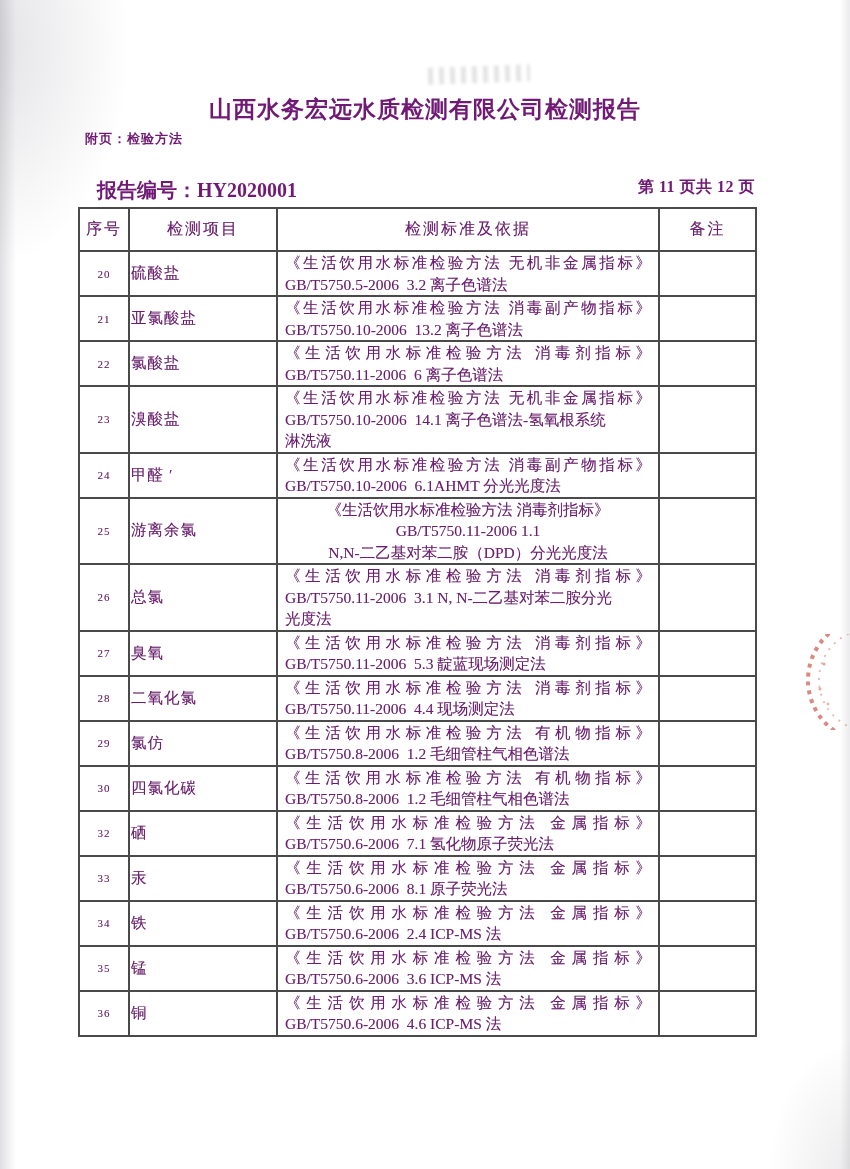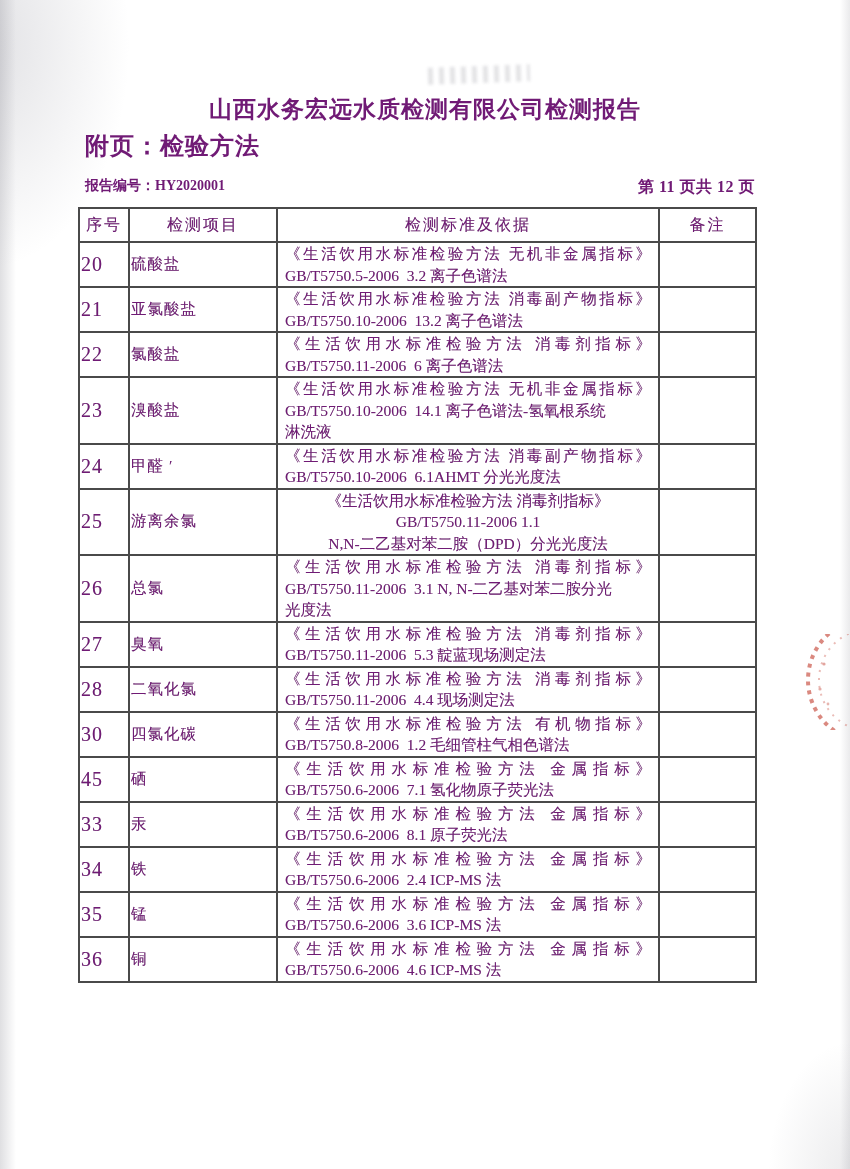--- a/index.html
+++ b/index.html
@@ -20,40 +20,40 @@
   
   .smudge{position:absolute;left:428px;top:66px;width:102px;height:17px;
     background:repeating-linear-gradient(90deg,rgba(100,100,112,.22) 0 5px,transparent 5px 11px);
     filter:blur(1.6px);transform:rotate(-2deg);opacity:.8;}
   .title{
     position:absolute;top:94px;left:0;width:100%;text-align:center;margin:0;
     font-size:23px;font-weight:700;letter-spacing:1px;
   }
   .subtitle{
     position:absolute;top:130px;left:85px;
-    font-size:24px;font-weight:700;letter-spacing:1px;
-  }
-  .meta-left{position:absolute;top:177px;left:85px;font-size:14px;font-weight:700;}
+    font-size:13px;font-weight:700;letter-spacing:1px;
+  }
+  .meta-left{position:absolute;top:177px;left:97px;font-size:20px;font-weight:700;}
   .meta-right{position:absolute;top:177px;right:95px;font-size:16px;font-weight:700;letter-spacing:.5px;}
   table.methods{
     position:absolute;top:207px;left:78px;width:677px;
     border-collapse:collapse;table-layout:fixed;
     font-size:15.5px;
     text-shadow:0 0 .5px rgba(30,30,30,.35);
   }
   table.methods th, table.methods td{
     border:2px solid #4a4a4a;
     vertical-align:middle;
     overflow:hidden;
   }
-  table.methods thead tr{height:34px;}
+  table.methods thead tr{height:43px;}
   table.methods tbody tr{height:44px;}
   table.methods tbody tr.tall{height:66px;}
   th{font-weight:400;font-size:16px;letter-spacing:2px;text-align:center;}
-  td.no{ font-size:20px;letter-spacing:1px;}
+  td.no{ text-align:center;font-size:11px;letter-spacing:1px;}
   td.item{text-align:left;letter-spacing:1px;}
   td.std{padding:0 7px;margin-left:16px;}
   td.std .line{line-height:21.5px;white-space:nowrap;}
   td.std .line.just{text-align:justify;text-align-last:justify;white-space:normal;}
   td.std.center .line{text-align:center;white-space:normal;}
   td.remark{}
   
   .stamp{position:absolute;left:794px;top:634px;opacity:.75;filter:blur(.4px);}
 </style>
 </head>
@@ -166,30 +166,39 @@
         <tr>
           <td class="no">28</td>
           <td class="item">二氧化氯</td>
           <td class="std">
             <div class="line just">《生活饮用水标准检验方法 消毒剂指标》</div>
             <div class="line">GB/T5750.11-2006&nbsp;&nbsp;4.4 现场测定法</div>
           </td>
           <td class="remark"></td>
         </tr>
         <tr>
+          <td class="no">29</td>
+          <td class="item">氯仿</td>
+          <td class="std">
+            <div class="line just">《生活饮用水标准检验方法 有机物指标》</div>
+            <div class="line">GB/T5750.8-2006&nbsp;&nbsp;1.2 毛细管柱气相色谱法</div>
+          </td>
+          <td class="remark"></td>
+        </tr>
+        <tr>
           <td class="no">30</td>
           <td class="item">四氯化碳</td>
           <td class="std">
             <div class="line just">《生活饮用水标准检验方法 有机物指标》</div>
             <div class="line">GB/T5750.8-2006&nbsp;&nbsp;1.2 毛细管柱气相色谱法</div>
           </td>
           <td class="remark"></td>
         </tr>
         <tr>
-          <td class="no">45</td>
+          <td class="no">32</td>
           <td class="item">硒</td>
           <td class="std">
             <div class="line just">《生活饮用水标准检验方法 金属指标》</div>
             <div class="line">GB/T5750.6-2006&nbsp;&nbsp;7.1 氢化物原子荧光法</div>
           </td>
           <td class="remark"></td>
         </tr>
         <tr>
           <td class="no">33</td>
           <td class="item">汞</td>

